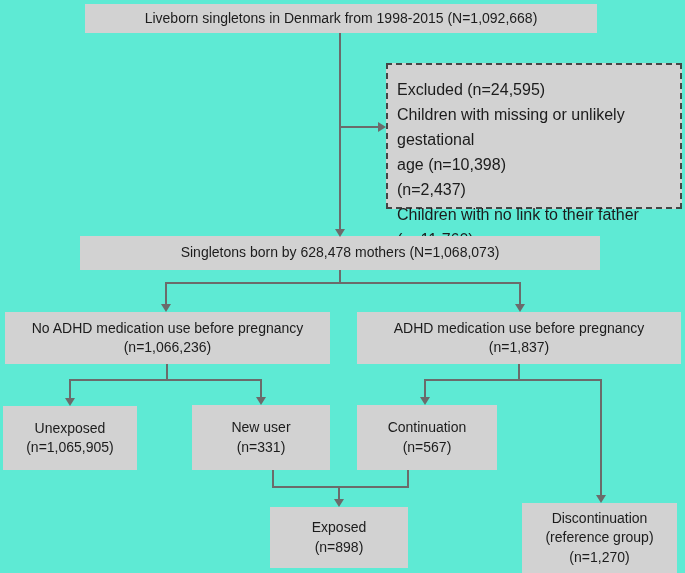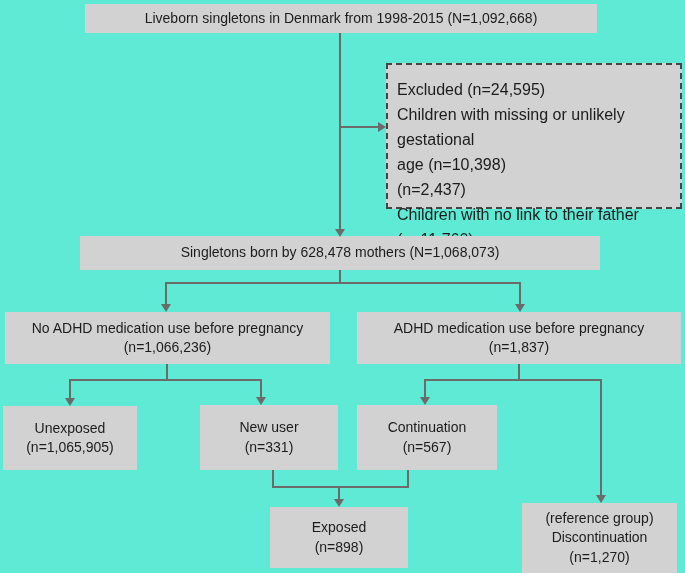--- a/index.html
+++ b/index.html
@@ -69,38 +69,38 @@
   <div class="box" style="left:357px;top:312px;width:324px;height:52px;">
     <div class="ln">ADHD medication use before pregnancy</div>
     <div class="ln">(n=1,837)</div>
   </div>
 
   <div class="box" style="left:3px;top:406px;width:134px;height:64px;">
     <div class="ln">Unexposed</div>
     <div class="ln">(n=1,065,905)</div>
   </div>
 
-  <div class="box" style="left:192px;top:405px;width:138px;height:65px;margin-left:8px;">
+  <div class="box" style="left:192px;top:405px;width:138px;height:65px;">
     <div class="ln">New user</div>
     <div class="ln">(n=331)</div>
   </div>
 
   <div class="box" style="left:357px;top:405px;width:140px;height:65px;">
     <div class="ln">Continuation</div>
     <div class="ln">(n=567)</div>
   </div>
 
   <div class="box" style="left:270px;top:507px;width:138px;height:61px;">
     <div class="ln">Exposed</div>
     <div class="ln">(n=898)</div>
   </div>
 
   <div class="box" style="left:522px;top:503px;width:155px;height:70px;">
+    <div class="ln">Discontinuation</div>
     <div class="ln">(reference group)</div>
-    <div class="ln">Discontinuation</div>
     <div class="ln">(n=1,270)</div>
   </div>
 
   <div class="vl" style="left:339px;top:33px;height:197px;"></div>
   <div class="ad" style="left:335px;top:229px;"></div>
 
   <div class="hl" style="left:340px;top:126px;width:39px;"></div>
   <div class="ar" style="left:378px;top:122px;"></div>
 
   <div class="vl" style="left:339px;top:270px;height:14px;"></div>

